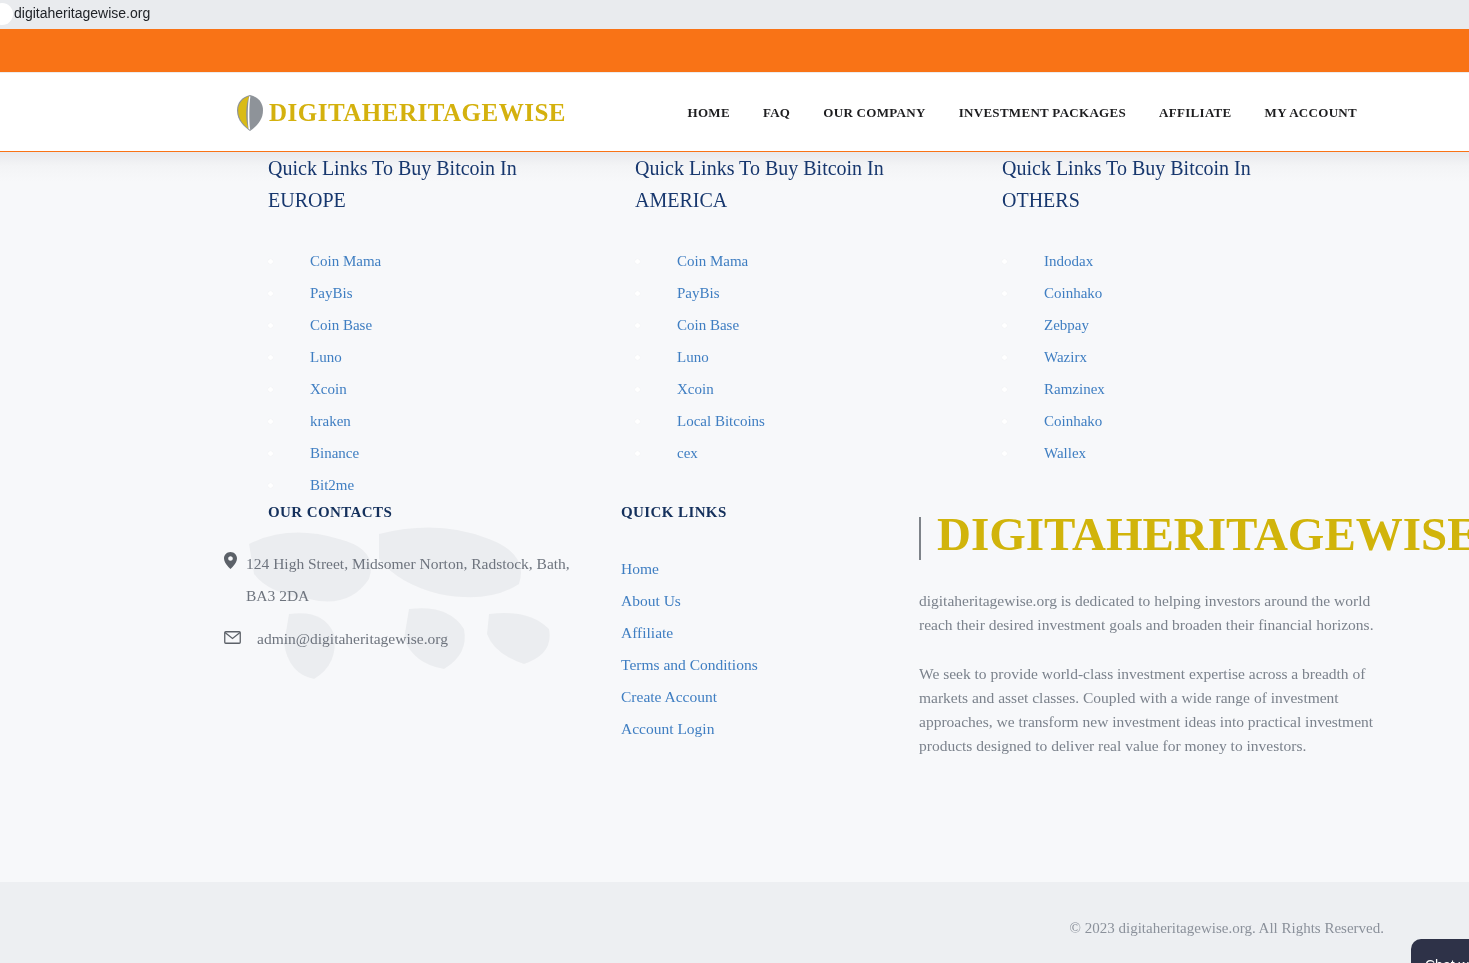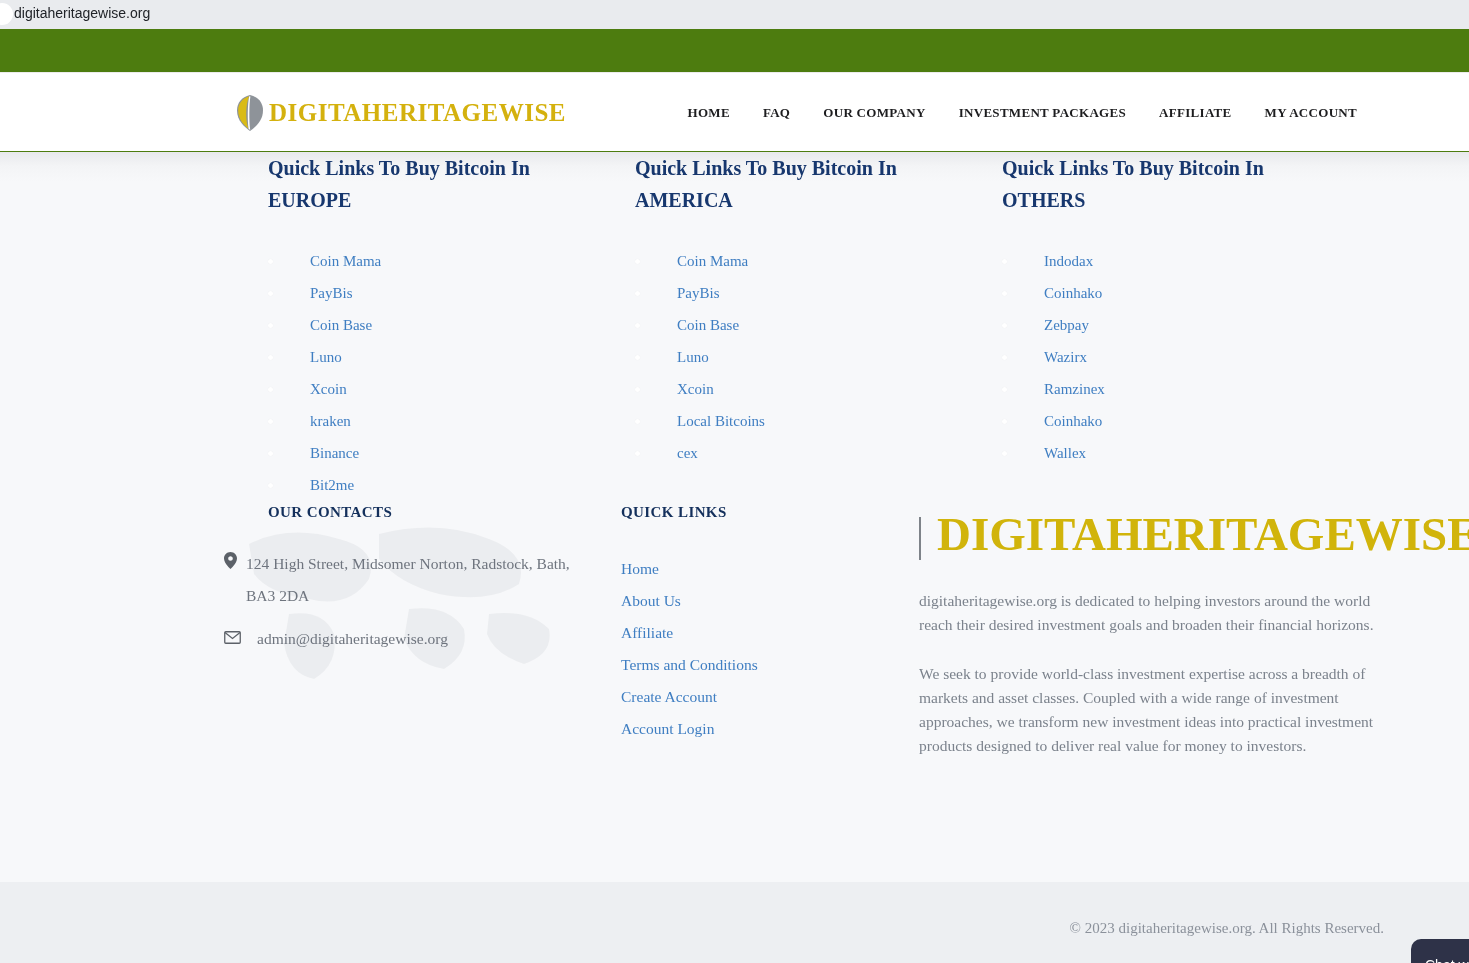--- a/index.html
+++ b/index.html
@@ -1,18 +1,18 @@
 <!DOCTYPE html>
 <html><head>
 <meta charset="utf-8">
 <style>
   * { margin:0; padding:0; box-sizing:border-box; }
   html,body { width:1469px; height:963px; overflow:hidden; background:#fff;
     font-family:"Liberation Serif", serif; }
-  .canvas { position:relative; width:1469px; height:963px; overflow:hidden; background:#4d7c0f; }
+  .canvas { position:relative; width:1469px; height:963px; overflow:hidden; background:#f97316; }
 
   
   .urlbar { position:absolute; top:0; left:0; width:100%; height:29px; background:#e9ebee; }
   .tab-circle { position:absolute; left:-9px; top:3px; width:22px; height:22px; background:#ffffff; border-radius:50%; }
   .url-text { position:absolute; left:14px; top:5px; font-family:"Liberation Sans", sans-serif;
     font-size:14px; color:#202328; }
 
   
   .header { position:absolute; top:72px; left:0; width:100%; height:79px; background:#ffffff;
     border-top:1px solid #ececec; }
@@ -22,21 +22,21 @@
   .nav { position:absolute; right:112px; top:0; height:79px; display:flex; align-items:center; gap:33px; }
   .nav-item { font-size:13px; font-weight:bold; color:#1d1d1f; letter-spacing:0.3px; cursor:pointer; white-space:nowrap; }
 
   
   .main { position:absolute; top:152px; left:0; width:100%; height:730px;
     background:linear-gradient(180deg,#e8e9ec 0px,#f3f4f6 14px,#f7f8fa 30px,#f7f8fa 100%); }
 
   
   .qb-row { position:absolute; top:0; left:268px; display:flex; }
   .qb-col { width:367px; }
-  .qb-title { font-size:20px; font-weight:bold; color:#17376e; line-height:32px; padding-top:0; }
+  .qb-title { font-size:20px; font-weight:normal; color:#17376e; line-height:32px; padding-top:0; }
   .qb-title .line { display:block; }
   .qb-list { list-style:none; margin-top:29px; }
   .qb-list li { display:flex; align-items:center; height:32px;gap:28px; }
   .dot { width:5px; height:5px; border-radius:50%; background:#ffffff; box-shadow:0 0 1px rgba(0,0,0,.08); margin-right:9px; flex:none; }
   .blue-link { font-size:15px; color:#3f7ec2; text-decoration:none; cursor:pointer; }
 
   
   .ft-title { font-size:15px; font-weight:bold; color:#14305c; letter-spacing:0.4px; }
   .contacts { position:absolute; left:224px; top:352px; width:356px; }
   .contact-item { position:relative; z-index:1; display:flex; margin-top:0; }

